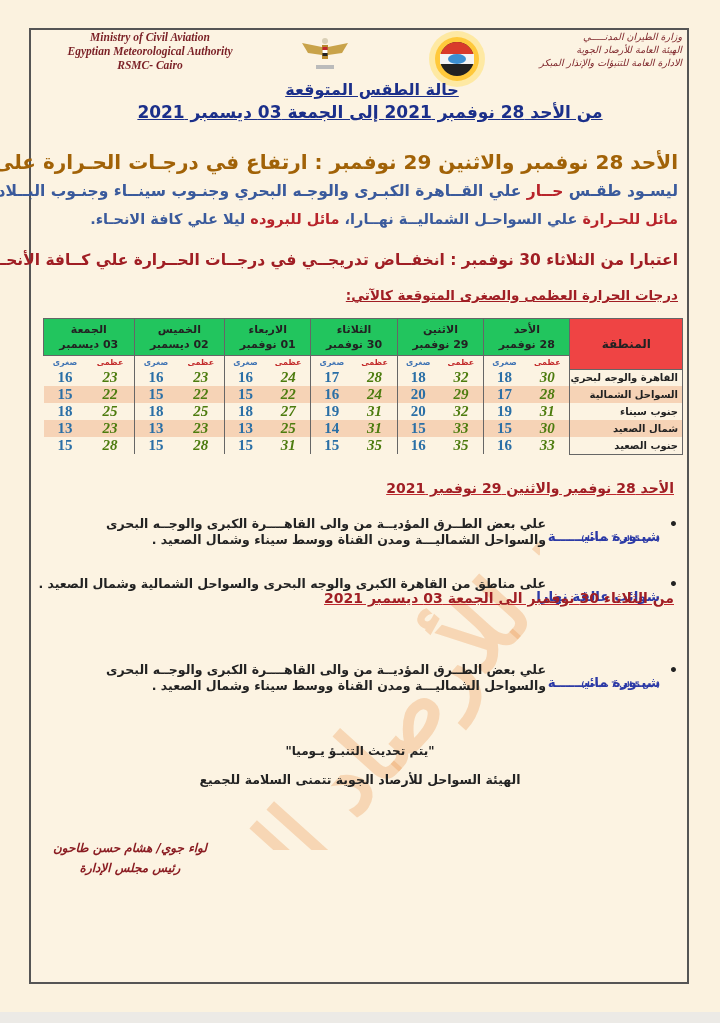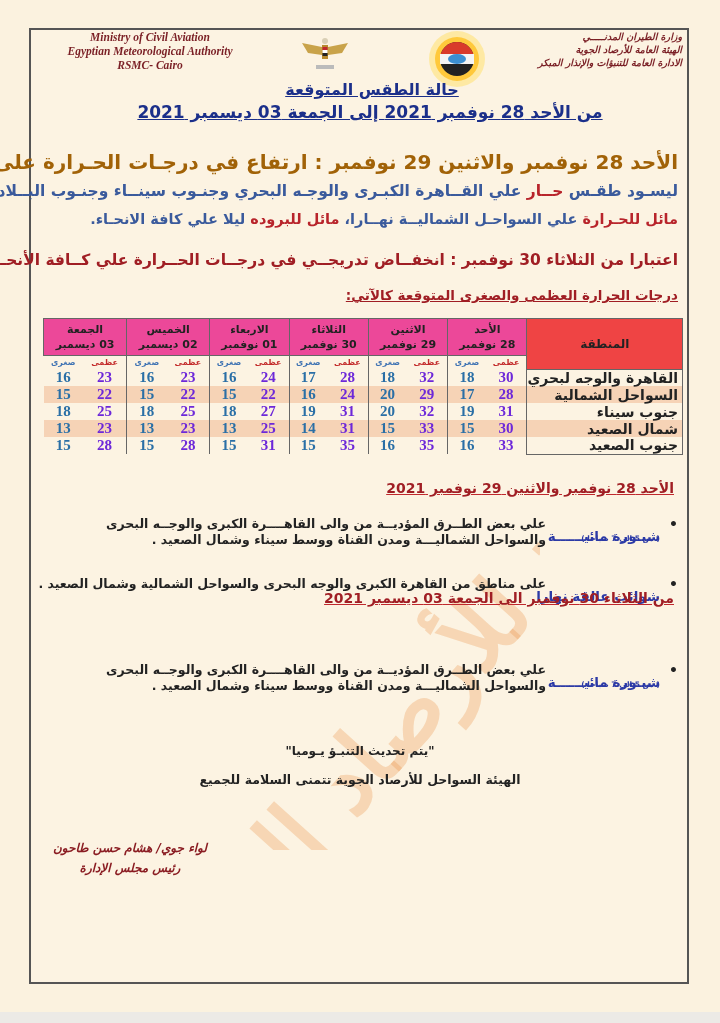--- a/index.html
+++ b/index.html
@@ -23,21 +23,21 @@
     color:rgba(235,140,60,0.28); transform:rotate(-48deg); transform-origin:center;
     direction:rtl;
   }
   .hdr-en {
     position:absolute; left:50px; top:30px; width:200px; text-align:center;
     font-family:"Liberation Serif", serif; font-style:italic; font-weight:bold;
     font-size:11.5px; line-height:14px; color:#7a1f25;
   }
   .hdr-ar {
     position:absolute; right:38px; top:30px; width:220px; text-align:right; direction:rtl;
-    font-family:"DejaVu Sans", sans-serif; font-style:italic; font-weight:bold;
+    font-family:"DejaVu Sans", sans-serif; font-style:italic; font-weight:normal;
     font-size:9.5px; line-height:13px; color:#7a1f25;
   }
   .logo-wings { position:absolute; left:300px; top:35px; width:50px; height:40px; }
   .logo-sun { position:absolute; left:428px; top:30px; width:58px; height:58px; }
   .title1 {
     position:absolute; left:0; right:0; top:80px; text-align:center; direction:rtl;
     font-weight:bold; font-size:16px; color:#1b2f8a; text-decoration:underline;padding-left:24px;
   }
   .title2 {
     position:absolute; left:0; right:0; top:102px; text-align:center; direction:rtl;
@@ -49,30 +49,30 @@
   .l1 { top:150px; font-size:20px; color:#a16207;text-align:center; }
   .l2 { top:182px; font-size:15.5px; color:#3a5a9c; }
   .l3 { top:211px; font-size:14.5px; color:#3a5a9c; }
   .l4 { top:251px; font-size:15.5px; color:#a01e24; }
   .l5 { top:287px; font-size:13.5px; color:#a01e24; text-decoration:underline; }
   table.temps {
     position:absolute; left:43px; top:318px; width:640px; border-collapse:collapse;
     direction:rtl; font-family:"Liberation Serif", serif;
   }
   table.temps td, table.temps th { border:1px solid #666; padding:0; }
-  .th-day { background:#ec4899; text-align:center; font-family:"DejaVu Sans", sans-serif; font-weight:bold; font-size:11px; color:#222; height:36px; line-height:15px; }
+  .th-day { background:#22c55e; text-align:center; font-family:"DejaVu Sans", sans-serif; font-weight:bold; font-size:11px; color:#222; height:36px; line-height:15px; }
   .th-region { background:#ef4444; text-align:center; font-family:"DejaVu Sans", sans-serif; font-weight:bold; font-size:12px; color:#222; width:100px; }
   .sub { font-family:"DejaVu Sans", sans-serif; font-size:8px; font-weight:bold; text-align:center; height:13px; border-top:1px solid #666 !important; border-bottom:none !important; border-left:none !important; border-right:none !important;}
   .sub.max { color:#c32b2b; }
   .sub.min { color:#3f73b3; }
   .cell { text-align:center; font-weight:bold; font-size:15px; height:17px; line-height:17px; border-top:none !important; border-bottom:none !important; border-left:none !important; border-right:none !important;}
-  .cell.max { color:#6d28d9; }
+  .cell.max { color:#4d7c0f;font-style:italic; }
   .cell.min { color:#2a6fa6; }
   .daysep { border-left:1px solid #666 !important; }
-  .region { text-align:right; font-family:"DejaVu Sans", sans-serif; font-weight:bold; font-size:14px; color:#222; padding-right:4px !important; white-space:nowrap; border-top:none !important; border-bottom:none !important; }
+  .region { text-align:right; font-family:"DejaVu Sans", sans-serif; font-weight:bold; font-size:10px; color:#222; padding-right:4px !important; white-space:nowrap; border-top:none !important; border-bottom:none !important; }
   tr.striped td.cell, tr.striped td.region { background:#f6d3b6; }
   .sec-title {
     position:absolute; right:46px; direction:rtl; font-weight:bold; font-size:14px;
     color:#a01e24; text-decoration:underline; text-decoration-color:#c0282d;
   }
   .bullet { position:absolute; right:42px; direction:rtl; width:620px; height:60px; }
   .bullet .dot { position:absolute; right:0; top:0; font-size:14px; color:#222; font-weight:bold; }
   .bullet .lbl { position:absolute; right:18px; top:12px; font-weight:bold; font-size:13.5px; color:#2c3aa6; white-space:nowrap; }
   .bullet .note { position:absolute; right:18px; top:18px; font-weight:bold; font-size:7.5px; color:#2c3aa6; white-space:nowrap; }
   .bullet .txt { position:absolute; right:132px; top:0; font-weight:bold; font-size:12.5px; color:#222; line-height:16px; text-align:right; white-space:nowrap; }

